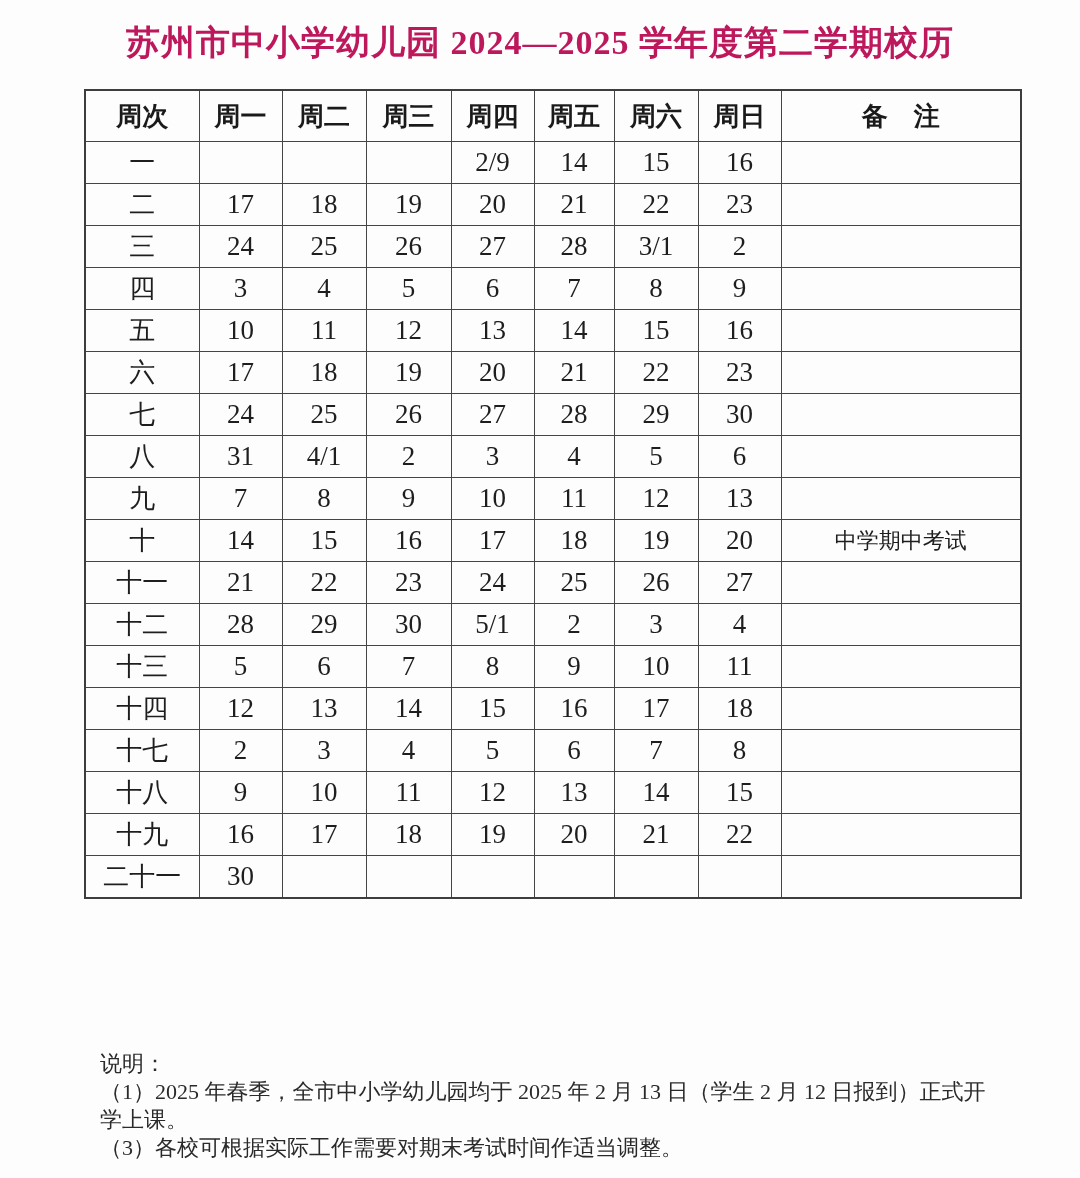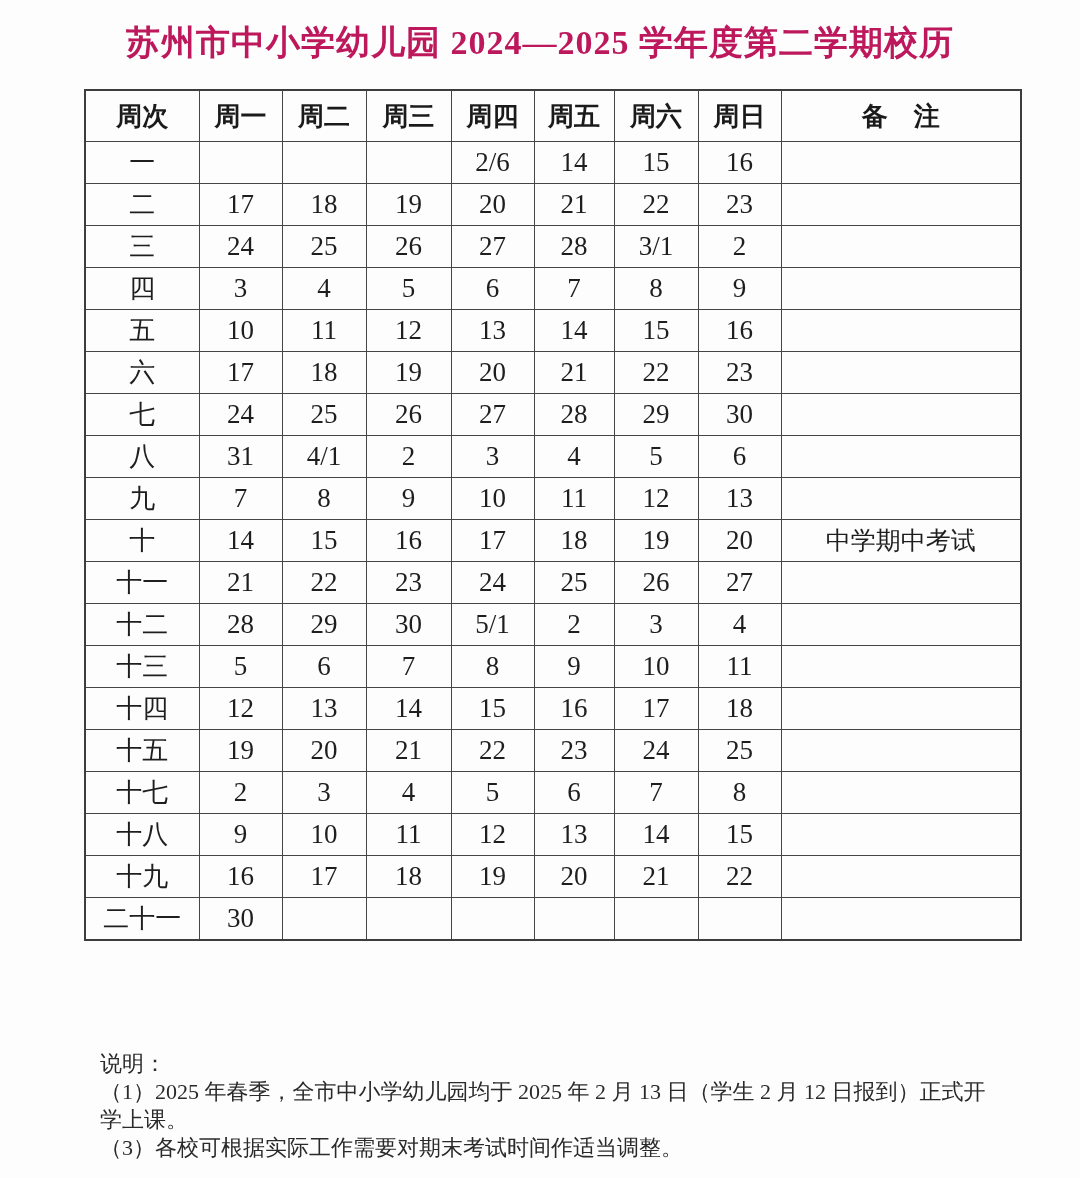--- a/index.html
+++ b/index.html
@@ -51,21 +51,21 @@
     color: #1a1a1a;
   }
   table.calendar td {
     font-size: 27px;
     height: 41px;
   }
   table.calendar td.week-cell {
     font-size: 26px;
   }
   table.calendar td.note-cell {
-    font-size: 25px;
+    font-size: 22px;
   }
   .notes {
     position: absolute;
     left: 100px;
     top: 1050px;
     width: 906px;
     font-size: 22px;
     line-height: 28px;
     color: #2a2a2a;
   }
@@ -102,21 +102,21 @@
       <th>周日</th>
       <th>备　注</th>
     </tr>
   </thead>
   <tbody>
       <tr>
         <td class="week-cell">一</td>
         <td class="day-cell"></td>
         <td class="day-cell"></td>
         <td class="day-cell"></td>
-        <td class="day-cell">2/6</td>
+        <td class="day-cell">2/9</td>
         <td class="day-cell">14</td>
         <td class="day-cell">15</td>
         <td class="day-cell">16</td>
         <td class="note-cell"></td>
       </tr>
       <tr>
         <td class="week-cell">二</td>
         <td class="day-cell">17</td>
         <td class="day-cell">18</td>
         <td class="day-cell">19</td>
@@ -249,31 +249,20 @@
       </tr>
       <tr>
         <td class="week-cell">十四</td>
         <td class="day-cell">12</td>
         <td class="day-cell">13</td>
         <td class="day-cell">14</td>
         <td class="day-cell">15</td>
         <td class="day-cell">16</td>
         <td class="day-cell">17</td>
         <td class="day-cell">18</td>
-        <td class="note-cell"></td>
-      </tr>
-      <tr>
-        <td class="week-cell">十五</td>
-        <td class="day-cell">19</td>
-        <td class="day-cell">20</td>
-        <td class="day-cell">21</td>
-        <td class="day-cell">22</td>
-        <td class="day-cell">23</td>
-        <td class="day-cell">24</td>
-        <td class="day-cell">25</td>
         <td class="note-cell"></td>
       </tr>
       <tr>
         <td class="week-cell">十七</td>
         <td class="day-cell">2</td>
         <td class="day-cell">3</td>
         <td class="day-cell">4</td>
         <td class="day-cell">5</td>
         <td class="day-cell">6</td>
         <td class="day-cell">7</td>

